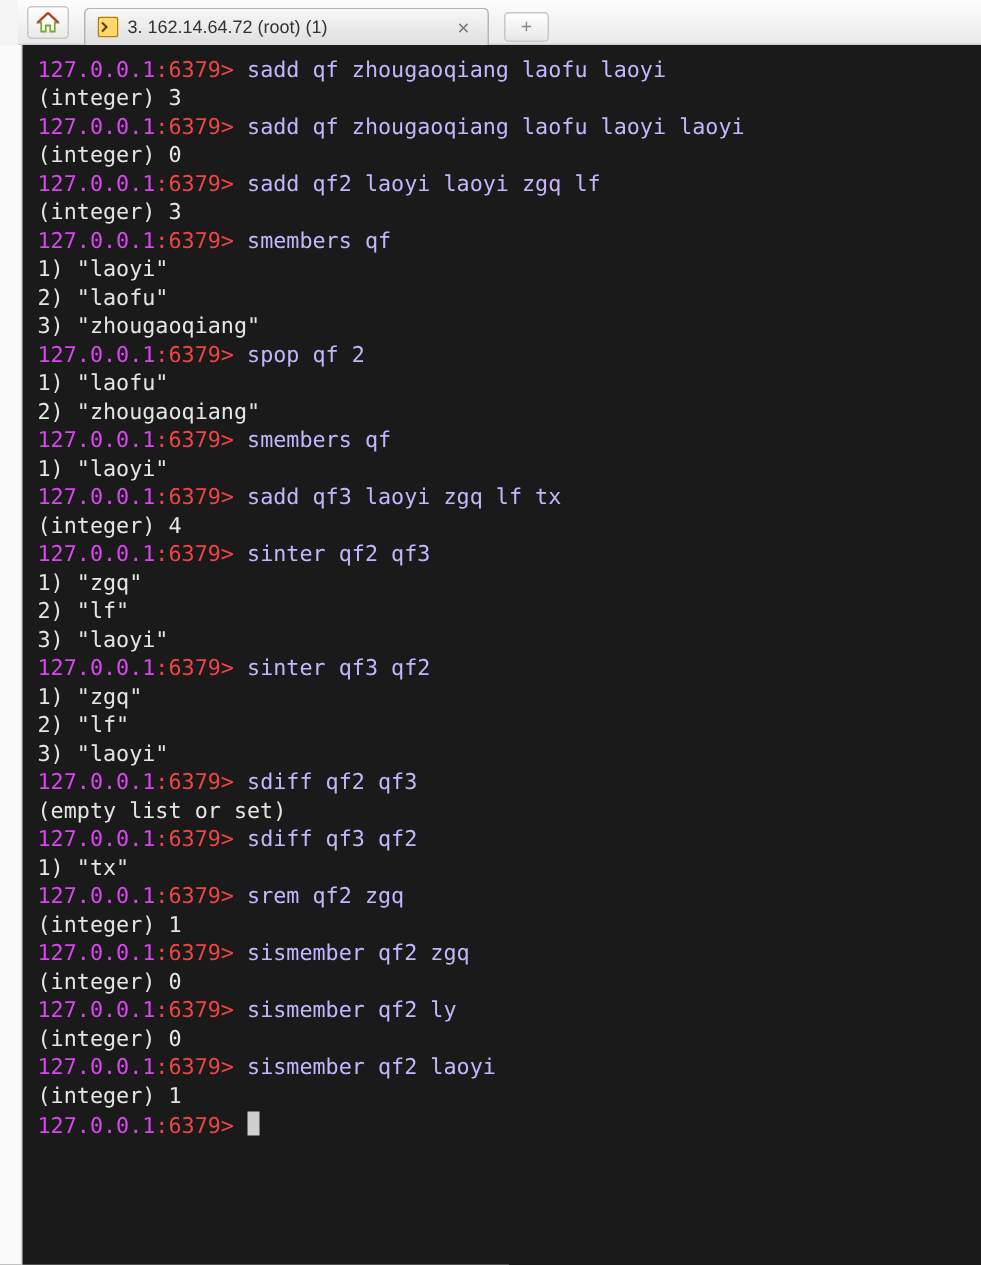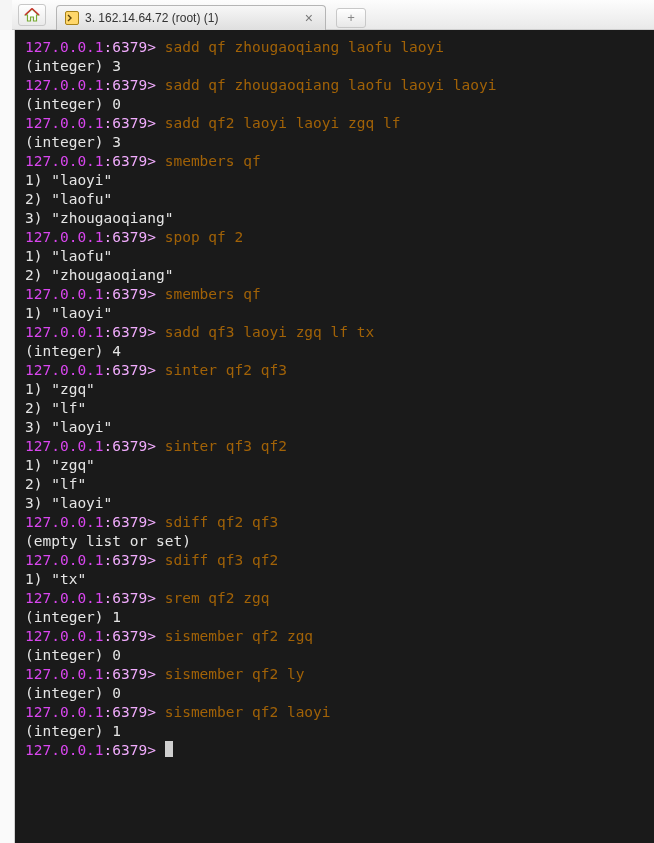--- a/index.html
+++ b/index.html
@@ -67,22 +67,22 @@
     background: #1a1a1a;
     color: #e5e5e5;
     font-family: "DejaVu Sans Mono","Liberation Mono",Consolas,monospace;
     font-size: 14.5px;
     line-height: 19px;
     padding: 8px 10px;
     white-space: pre;
     overflow: hidden;
   }
   .prompt-host { color: #d946ef; }
-  .prompt-port { color: #f0abfc; }
-  .cmd { color: #a16207; }
+  .prompt-port { color: #ef4444; }
+  .cmd { color: #c4b5fd; }
   .line { display:block; }
   .cursor {
     display:inline-block;
     width: 8px; height: 16px;
     background: #cfcfcf;
     vertical-align: -2px;
   }
 </style>
 </head>
 <body>

